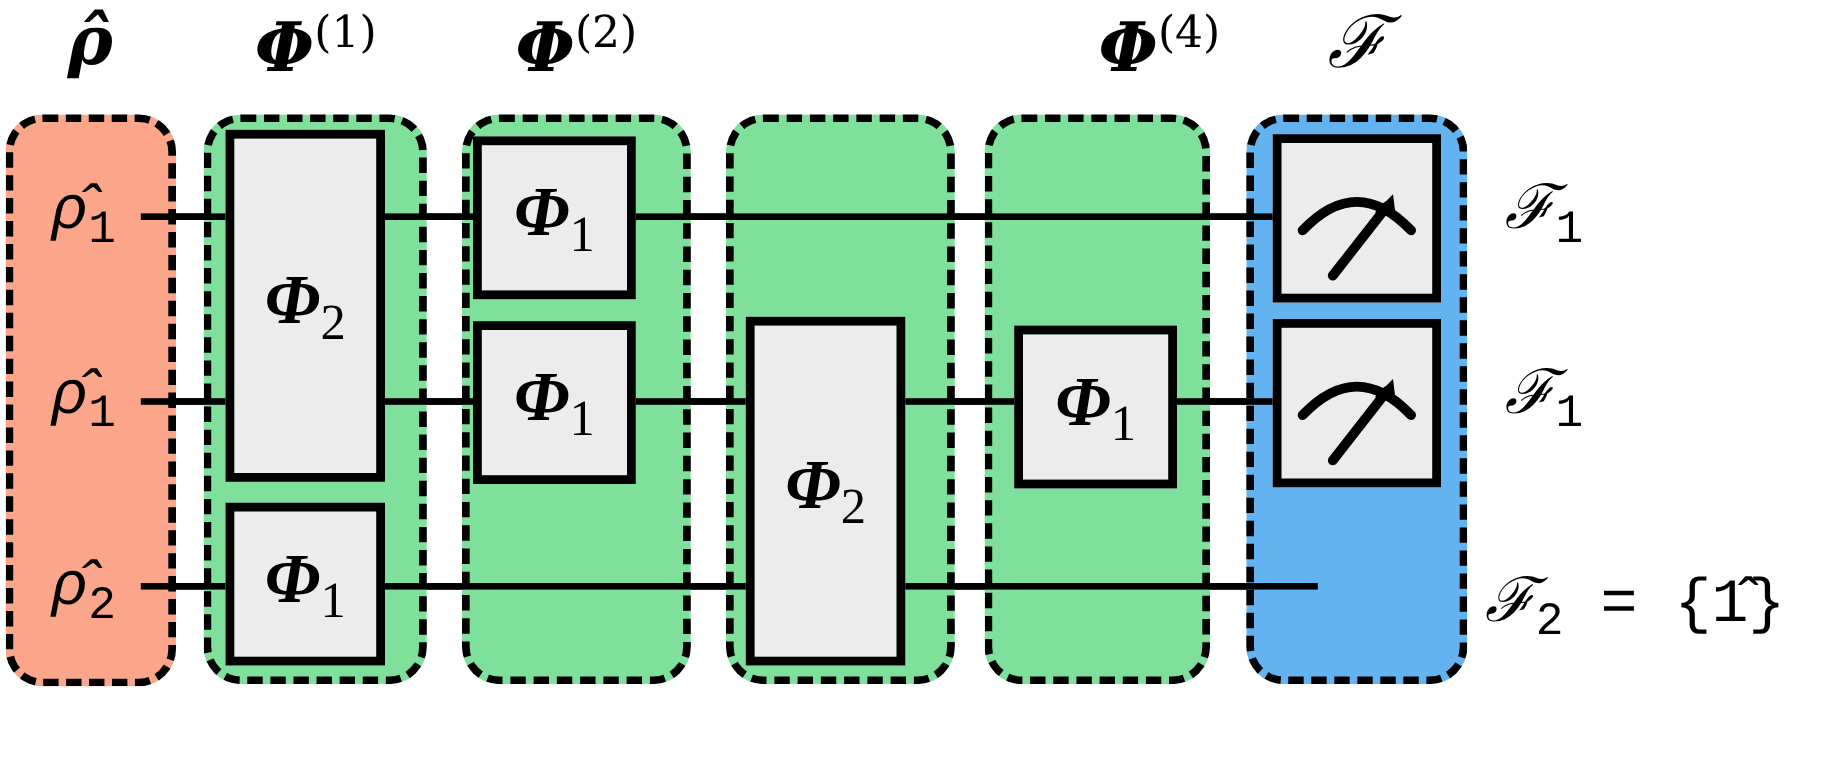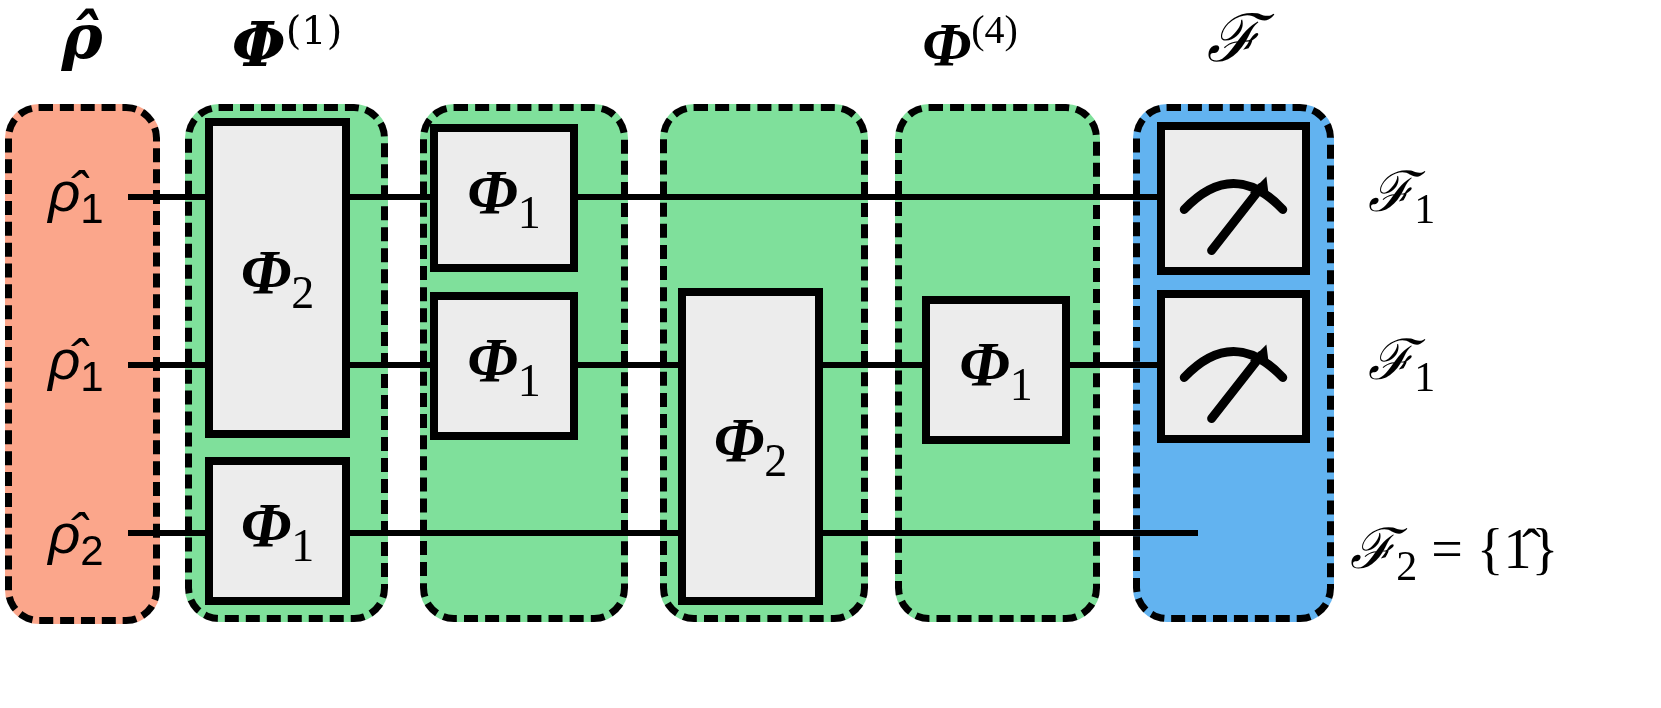--- a/index.html
+++ b/index.html
@@ -28,45 +28,48 @@
              white-space:nowrap;font-family:Liberation Serif, serif;}
   .gate .lbl .sub{font-style:normal;font-weight:normal;font-size:46px;
                   vertical-align:sub;}
 
   .meter{position:absolute;background:#ECECEC;border:8px solid #000;
          box-sizing:border-box;}
   .meter svg{display:block;width:100%;height:100%;}
 
   .rho{position:absolute;font-size:56px;font-style:italic;line-height:1;
        white-space:nowrap;transform:translate(-50%,-50%);
-       font-family:Liberation Sans, sans-serif;}
+       font-family:Liberation Mono, monospace;}
   .rho .sub{font-style:normal;font-size:42px;vertical-align:sub;}
 
   .outlbl{position:absolute;font-size:56px;line-height:1;white-space:nowrap;
           transform:translateY(-50%);
-          font-family:Liberation Serif, serif;}
+          font-family:Liberation Mono, monospace;}
   .outlbl .cal{font-style:italic;}
   .outlbl .sub{font-size:42px;vertical-align:sub;}
 </style>
 </head>
 <body>
 
 <div id="stage">
 
   <div class="hdr" style="left:82px;top:6px;">
     <span>ρ̂</span>
   </div>
 
   <div class="hdr" style="left:287px;top:10px;">
     <span>Φ</span><span class="up">(1)</span>
   </div>
 
+  <div class="hdr" style="left:524px;top:10px;">
+    <span>Φ</span><span class="up">(2)</span>
+  </div>
 
 
-  <div class="hdr" style="left:970px;top:10px;font-family:Liberation Serif, serif;">
+  <div class="hdr" style="left:1054px;top:10px;">
     <span>Φ</span><span class="up">(4)</span>
   </div>
 
   <div class="hdr cal" style="left:1234px;top:6px;">
     <span>ℱ</span>
   </div>
 
   <div class="wire" style="left:128px;top:194px;width:1100px;"></div>
   <div class="wire" style="left:128px;top:362px;width:1100px;"></div>
   <div class="wire" style="left:128px;top:530px;width:1070px;"></div>

